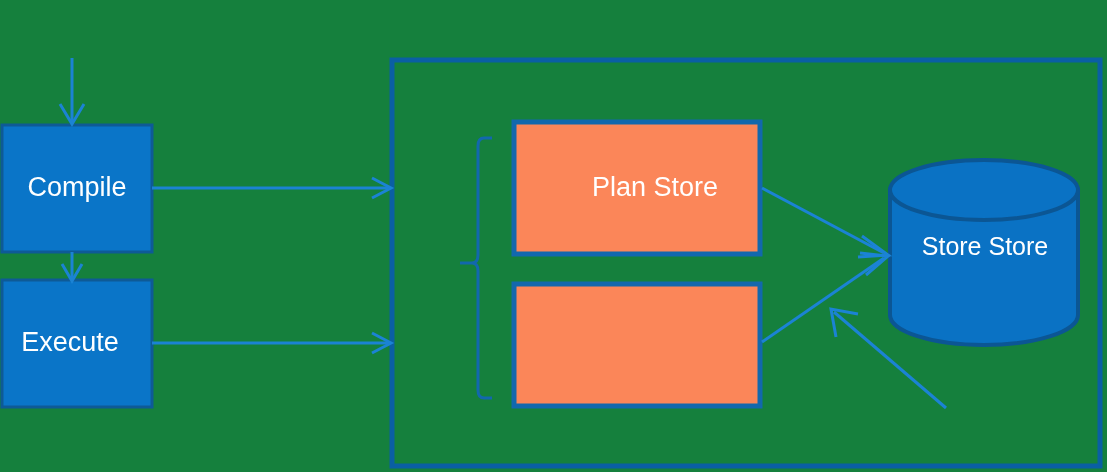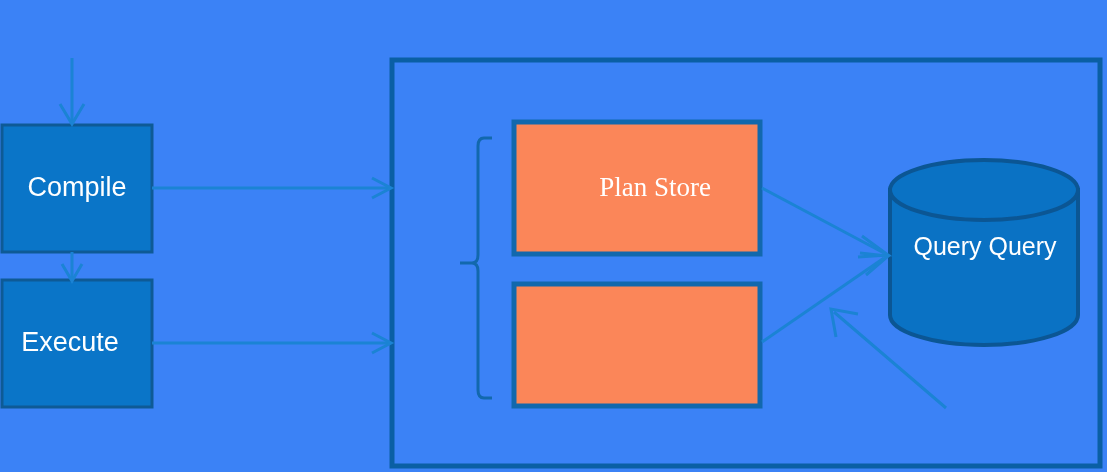--- a/index.html
+++ b/index.html
@@ -4,21 +4,21 @@
 <style>
   html, body {
     margin: 0;
     padding: 0;
     background: #000000;
   }
   #stage {
     position: relative;
     width: 1107px;
     height: 472px;
-    background: #3b82f6;
+    background: #15803d;
     overflow: hidden;
     font-family: "Liberation Sans", sans-serif;
   }
   #stage svg.layer {
     position: absolute;
     left: 0;
     top: 0;
     width: 1107px;
     height: 472px;
   }
@@ -34,21 +34,20 @@
     left: 2px; top: 172px; width: 150px;
     font-size: 27px;
   }
   .lbl-execute {
     left: 2px; top: 327px; width: 136px;
     font-size: 27px;
   }
   .lbl-plan-store {
     left: 512px; top: 172px; width: 286px;
     font-size: 27px;
-    font-family: Liberation Serif, serif;
   }
   .lbl-runtime-stats {
     left: 512px; top: 325px; width: 250px;
     font-size: 27px;
   }
   .lbl-query-store {
     left: 890px; top: 232px; width: 190px;
     font-size: 25px;
   }
 </style>
@@ -120,16 +119,16 @@
   </svg>
 
   <div class="node-label lbl-compile">Compile</div>
 
   <div class="node-label lbl-execute">Execute</div>
 
   <div class="node-label lbl-plan-store">Plan Store</div>
 
 
   <div class="node-label lbl-query-store">
-    <div>Query Query</div>
+    <div>Store Store</div>
   </div>
 
 </div>
 
 </body></html>

